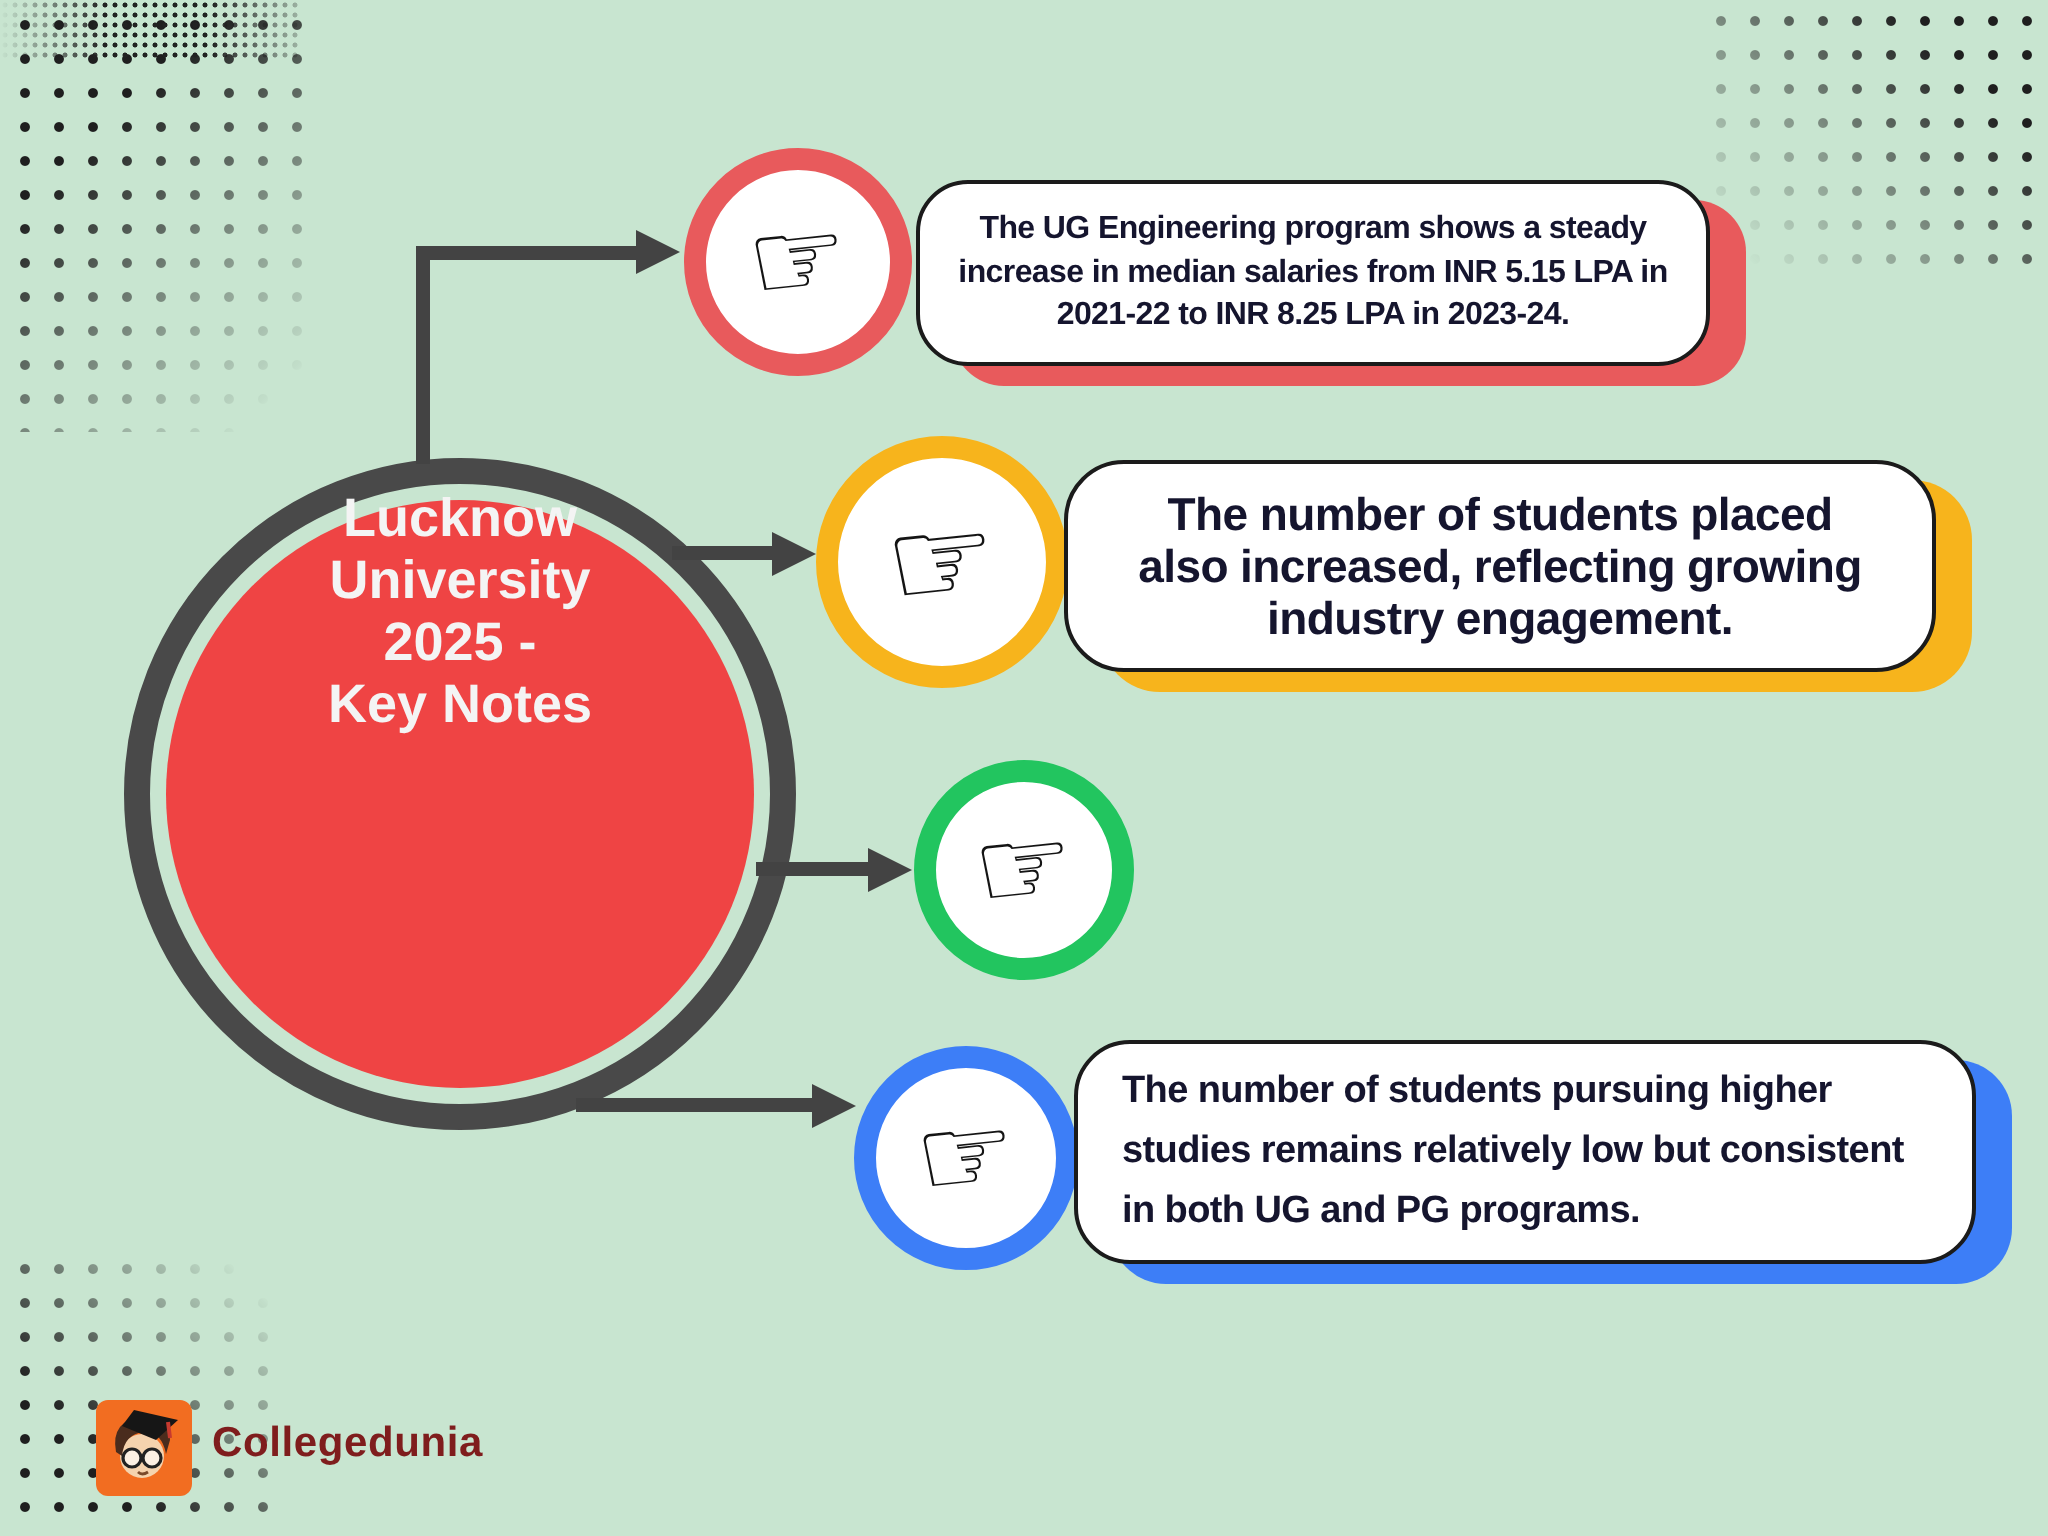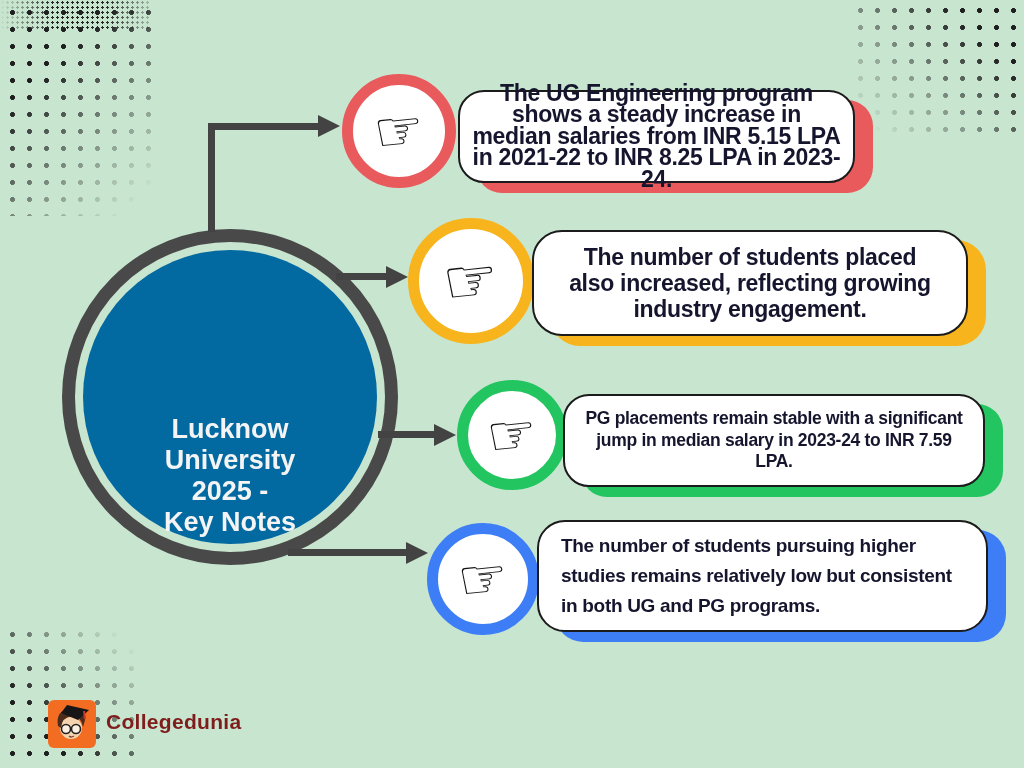--- a/index.html
+++ b/index.html
@@ -25,21 +25,21 @@
     mask-image:linear-gradient(45deg,#000 30%,rgba(0,0,0,.4) 65%,transparent 92%);}
   #halftone{left:103px;top:739px;width:150px;height:29px;
     background-image:radial-gradient(circle,#222 1.1px,transparent 1.4px);
     background-size:5px 5px;
     -webkit-mask-image:linear-gradient(90deg,transparent,#000 35%,#000 70%,rgba(0,0,0,.25));
     mask-image:linear-gradient(90deg,transparent,#000 35%,#000 70%,rgba(0,0,0,.25));}
   
   #center-ring{position:absolute;left:62px;top:229px;width:336px;height:336px;
     box-sizing:border-box;border:13px solid #494949;border-radius:50%;}
   #center-core{position:absolute;left:83px;top:250px;width:294px;height:294px;
-    background:#0369a1;border-radius:50%;display:flex;align-items:flex-end;justify-content:center;}
+    background:#ef4444;border-radius:50%;display:flex;align-items:flex-start;justify-content:center;}
   #center-title{color:#f4f4f4;font-weight:bold;font-size:27px;line-height:31px;
     text-align:center;transform:translateY(-6px);}
   #center-title span{display:block;}
   
   .arrow-line{position:absolute;background:#434343;}
   .arrow-head{position:absolute;width:0;height:0;
     border-top:11px solid transparent;border-bottom:11px solid transparent;
     border-left:22px solid #434343;}
   #arrow1-v{left:208px;top:126px;width:7px;height:106px;}
   #arrow1-h{left:208px;top:123px;width:112px;height:7px;}
@@ -58,21 +58,21 @@
   #ring3{left:457px;top:380px;width:110px;height:110px;}
   #ring4{left:427px;top:523px;width:112px;height:112px;}
   .hand{font-family:"DejaVu Sans",sans-serif;color:#141414;font-size:56px;line-height:1;
     transform:rotate(-6deg);}
   #ring2 .hand{font-size:62px;}
   
   .note-box{position:absolute;box-sizing:border-box;background:#fff;border:2px solid #1b1b1b;
     display:flex;align-items:center;justify-content:center;
     color:#15152e;font-weight:bold;text-align:center;letter-spacing:-0.3px;}
   #box1{left:458px;top:90px;width:397px;height:93px;border-radius:26px;
-    font-size:23px;line-height:21.5px;padding:6px 10px;}
+    font-size:16px;line-height:21.5px;padding:6px 10px;}
   #box2{left:532px;top:230px;width:436px;height:106px;border-radius:30px;
     font-size:23px;line-height:26px;padding:6px 26px;}
   #box3{left:563px;top:394px;width:422px;height:93px;border-radius:26px;
     font-size:17.5px;line-height:21.5px;padding:6px 12px;}
   #box4{left:537px;top:520px;width:451px;height:112px;border-radius:28px;
     font-size:19px;line-height:30px;padding:8px 14px 8px 22px;
     text-align:left;justify-content:flex-end;}
   
   #logo{position:absolute;left:48px;top:700px;width:48px;height:48px;}
   #brand-name{position:absolute;left:106px;top:710px;font-size:21px;font-weight:bold;
@@ -118,23 +118,20 @@
   <div class="icon-ring" id="ring2" style="border-color: rgb(247, 180, 28);">
     <span class="hand">☞</span>
   </div>
   <div class="note-box" id="box2" style="box-shadow: rgb(247, 180, 28) 18px 10px 0px;">
     <div>The number of students placed also increased, reflecting growing industry engagement.</div>
   </div>
 
   <div class="icon-ring" id="ring3" style="border-color: rgb(34, 197, 95);">
     <span class="hand">☞</span>
   </div>
-  <div class="note-box" id="box3" style="box-shadow: rgb(34, 197, 95) 18px 10px 0px;">
-    <div>PG placements remain stable with a significant jump in median salary in 2023-24 to INR 7.59 LPA.</div>
-  </div>
 
   <div class="icon-ring" id="ring4" style="border-color: rgb(61, 126, 247);">
     <span class="hand">☞</span>
   </div>
   <div class="note-box" id="box4" style="box-shadow: rgb(61, 126, 247) 18px 10px 0px;">
     <div>The number of students pursuing higher studies remains relatively low but consistent in both UG and PG programs.</div>
   </div>
 
   <div id="logo">
     <svg width="48" height="48" viewBox="0 0 48 48">

